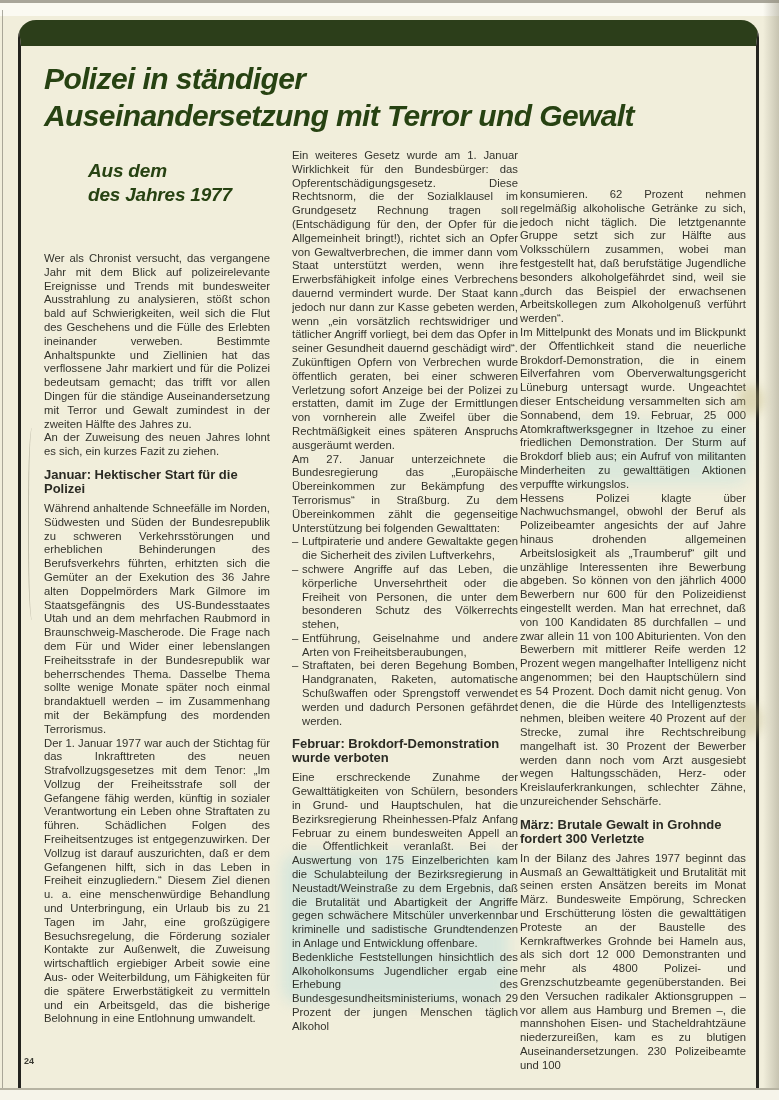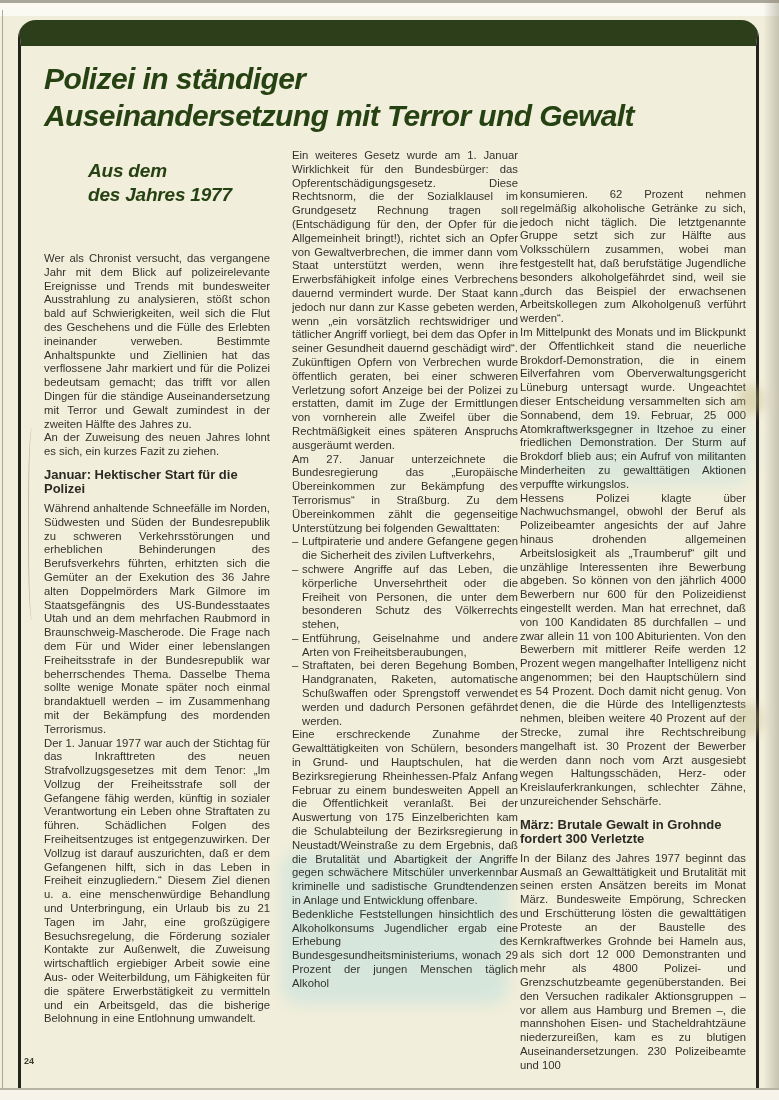--- a/index.html
+++ b/index.html
@@ -87,35 +87,36 @@
     <div class="col-heading">Januar: Hektischer Start für die Polizei</div>
     <p>Während anhaltende Schneefälle im Norden, Südwesten und Süden der Bundesrepublik zu schweren Verkehrsstörungen und erheblichen Behinderungen des Berufsverkehrs führten, erhitzten sich die Gemüter an der Exekution des 36 Jahre alten Doppelmörders Mark Gilmore im Staatsgefängnis des US-Bundesstaates Utah und an dem mehrfachen Raubmord in Braunschweig-Mascherode. Die Frage nach dem Für und Wider einer lebenslangen Freiheitsstrafe in der Bundesrepublik war beherrschendes Thema. Dasselbe Thema sollte wenige Monate später noch einmal brandaktuell werden – im Zusammenhang mit der Bekämpfung des mordenden Terrorismus.</p>
     <p>Der 1. Januar 1977 war auch der Stichtag für das Inkrafttreten des neuen Strafvollzugsgesetzes mit dem Tenor: „Im Vollzug der Freiheitsstrafe soll der Gefangene fähig werden, künftig in sozialer Verantwortung ein Leben ohne Straftaten zu führen. Schädlichen Folgen des Freiheitsentzuges ist entgegenzuwirken. Der Vollzug ist darauf auszurichten, daß er dem Gefangenen hilft, sich in das Leben in Freiheit einzugliedern.“ Diesem Ziel dienen u. a. eine menschenwürdige Behandlung und Unterbringung, ein Urlaub bis zu 21 Tagen im Jahr, eine großzügigere Besuchsregelung, die Förderung sozialer Kontakte zur Außenwelt, die Zuweisung wirtschaftlich ergiebiger Arbeit sowie eine Aus- oder Weiterbildung, um Fähigkeiten für die spätere Erwerbstätigkeit zu vermitteln und ein Arbeitsgeld, das die bisherige Belohnung in eine Entlohnung umwandelt.</p>
   </div>
 <div class="col col-middle">
     <p>Ein weiteres Gesetz wurde am 1. Januar Wirklichkeit für den Bundesbürger: das Opferentschädigungsgesetz. Diese Rechtsnorm, die der Sozialklausel im Grundgesetz Rechnung tragen soll (Entschädigung für den, der Opfer für die Allgemeinheit bringt!), richtet sich an Opfer von Gewaltverbrechen, die immer dann vom Staat unterstützt werden, wenn ihre Erwerbsfähigkeit infolge eines Verbrechens dauernd vermindert wurde. Der Staat kann jedoch nur dann zur Kasse gebeten werden, wenn „ein vorsätzlich rechtswidriger und tätlicher Angriff vorliegt, bei dem das Opfer in seiner Gesundheit dauernd geschädigt wird“. Zukünftigen Opfern von Verbrechen wurde öffentlich geraten, bei einer schweren Verletzung sofort Anzeige bei der Polizei zu erstatten, damit im Zuge der Ermittlungen von vornherein alle Zweifel über die Rechtmäßigkeit eines späteren Anspruchs ausgeräumt werden.</p>
     <p>Am 27. Januar unterzeichnete die Bundesregierung das „Europäische Übereinkommen zur Bekämpfung des Terrorismus“ in Straßburg. Zu dem Übereinkommen zählt die gegenseitige Unterstützung bei folgenden Gewalttaten:</p>
     <div class="dash-list">
       <div class="dash-item">
         <span class="dash">–</span>
-        <span class="dash-text">Luftpiraterie und andere Gefangene gegen die Sicherheit des zivilen Luftverkehrs,</span>
+        <span class="dash-text">Luftpiraterie und andere Gewaltakte gegen die Sicherheit des zivilen Luftverkehrs,</span>
       </div>
       <div class="dash-item">
         <span class="dash">–</span>
         <span class="dash-text">schwere Angriffe auf das Leben, die körperliche Unversehrtheit oder die Freiheit von Personen, die unter dem besonderen Schutz des Völkerrechts stehen,</span>
       </div>
       <div class="dash-item">
         <span class="dash">–</span>
         <span class="dash-text">Entführung, Geiselnahme und andere Arten von Freiheitsberaubungen,</span>
       </div>
       <div class="dash-item">
         <span class="dash">–</span>
         <span class="dash-text">Straftaten, bei deren Begehung Bomben, Handgranaten, Raketen, automatische Schußwaffen oder Sprengstoff verwendet werden und dadurch Personen gefährdet werden.</span>
       </div>
     </div>
+    <div class="col-heading">Februar: Brokdorf-Demonstration wurde verboten</div>
     <p>Eine erschreckende Zunahme der Gewalttätigkeiten von Schülern, besonders in Grund- und Hauptschulen, hat die Bezirksregierung Rheinhessen-Pfalz Anfang Februar zu einem bundesweiten Appell an die Öffentlichkeit veranlaßt. Bei der Auswertung von 175 Einzelberichten kam die Schulabteilung der Bezirksregierung in Neustadt/Weinstraße zu dem Ergebnis, daß die Brutalität und Abartigkeit der Angriffe gegen schwächere Mitschüler unverkennbar kriminelle und sadistische Grundtendenzen in Anlage und Entwicklung offenbare.</p>
     <p>Bedenkliche Feststellungen hinsichtlich des Alkoholkonsums Jugendlicher ergab eine Erhebung des Bundesgesundheitsministeriums, wonach 29 Prozent der jungen Menschen täglich Alkohol</p>
   </div>
 <div class="col col-right">
     <p>konsumieren. 62 Prozent nehmen regelmäßig alkoholische Getränke zu sich, jedoch nicht täglich. Die letztgenannte Gruppe setzt sich zur Hälfte aus Volksschülern zusammen, wobei man festgestellt hat, daß berufstätige Jugendliche besonders alkoholgefährdet sind, weil sie „durch das Beispiel der erwachsenen Arbeitskollegen zum Alkoholgenuß verführt werden“.</p>
     <p>Im Mittelpunkt des Monats und im Blickpunkt der Öffentlichkeit stand die neuerliche Brokdorf-Demonstration, die in einem Eilverfahren vom Oberverwaltungsgericht Lüneburg untersagt wurde. Ungeachtet dieser Entscheidung versammelten sich am Sonnabend, dem 19. Februar, 25 000 Atomkraftwerksgegner in Itzehoe zu einer friedlichen Demonstration. Der Sturm auf Brokdorf blieb aus; ein Aufruf von militanten Minderheiten zu gewalttätigen Aktionen verpuffte wirkungslos.</p>
     <p>Hessens Polizei klagte über Nachwuchsmangel, obwohl der Beruf als Polizeibeamter angesichts der auf Jahre hinaus drohenden allgemeinen Arbeitslosigkeit als „Traumberuf“ gilt und unzählige Interessenten ihre Bewerbung abgeben. So können von den jährlich 4000 Bewerbern nur 600 für den Polizeidienst eingestellt werden. Man hat errechnet, daß von 100 Kandidaten 85 durchfallen – und zwar allein 11 von 100 Abiturienten. Von den Bewerbern mit mittlerer Reife werden 12 Prozent wegen mangelhafter Intelligenz nicht angenommen; bei den Hauptschülern sind es 54 Prozent. Doch damit nicht genug. Von denen, die die Hürde des Intelligenztests nehmen, bleiben weitere 40 Prozent auf der Strecke, zumal ihre Rechtschreibung mangelhaft ist. 30 Prozent der Bewerber werden dann noch vom Arzt ausgesiebt wegen Haltungsschäden, Herz- oder Kreislauferkrankungen, schlechter Zähne, unzureichender Sehschärfe.</p>
     <div class="col-heading">März: Brutale Gewalt in Grohnde fordert 300 Verletzte</div>
     <p>In der Bilanz des Jahres 1977 beginnt das Ausmaß an Gewalttätigkeit und Brutalität mit seinen ersten Ansätzen bereits im Monat März. Bundesweite Empörung, Schrecken und Erschütterung lösten die gewalttätigen Proteste an der Baustelle des Kernkraftwerkes Grohnde bei Hameln aus, als sich dort 12 000 Demonstranten und mehr als 4800 Polizei- und Grenzschutzbeamte gegenüberstanden. Bei den Versuchen radikaler Aktionsgruppen – vor allem aus Hamburg und Bremen –, die mannshohen Eisen- und Stacheldrahtzäune niederzureißen, kam es zu blutigen Auseinandersetzungen. 230 Polizeibeamte und 100</p>
   </div>

